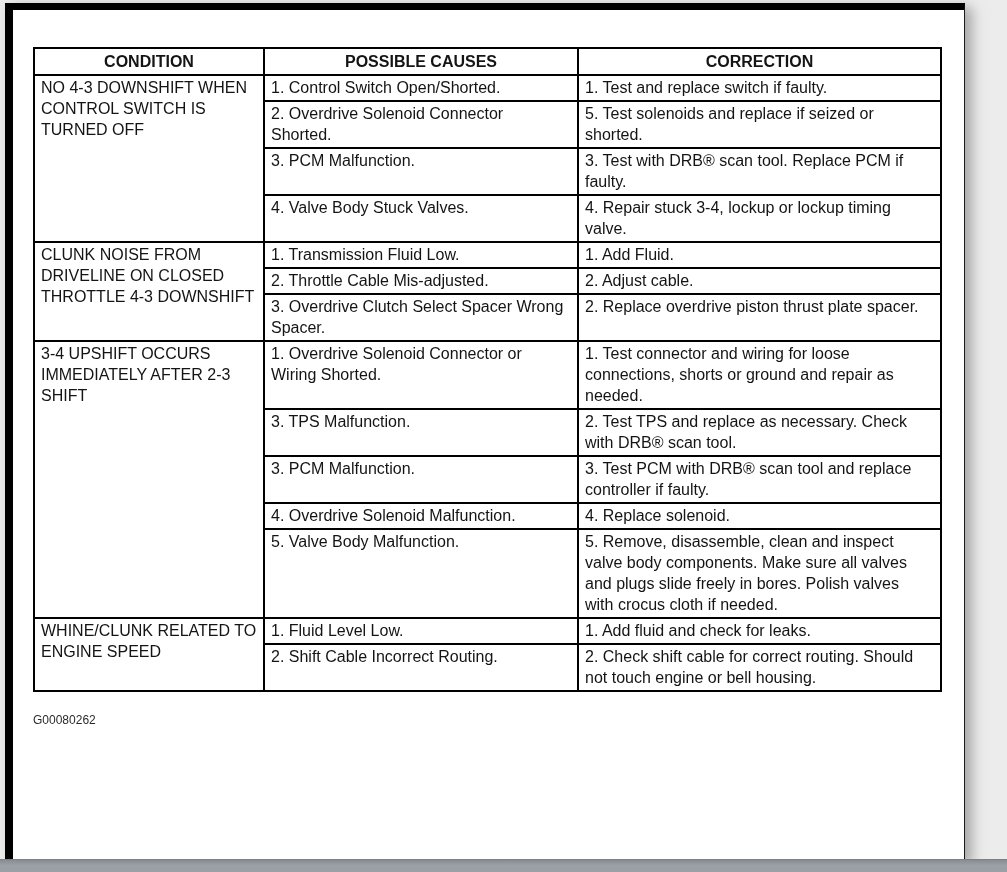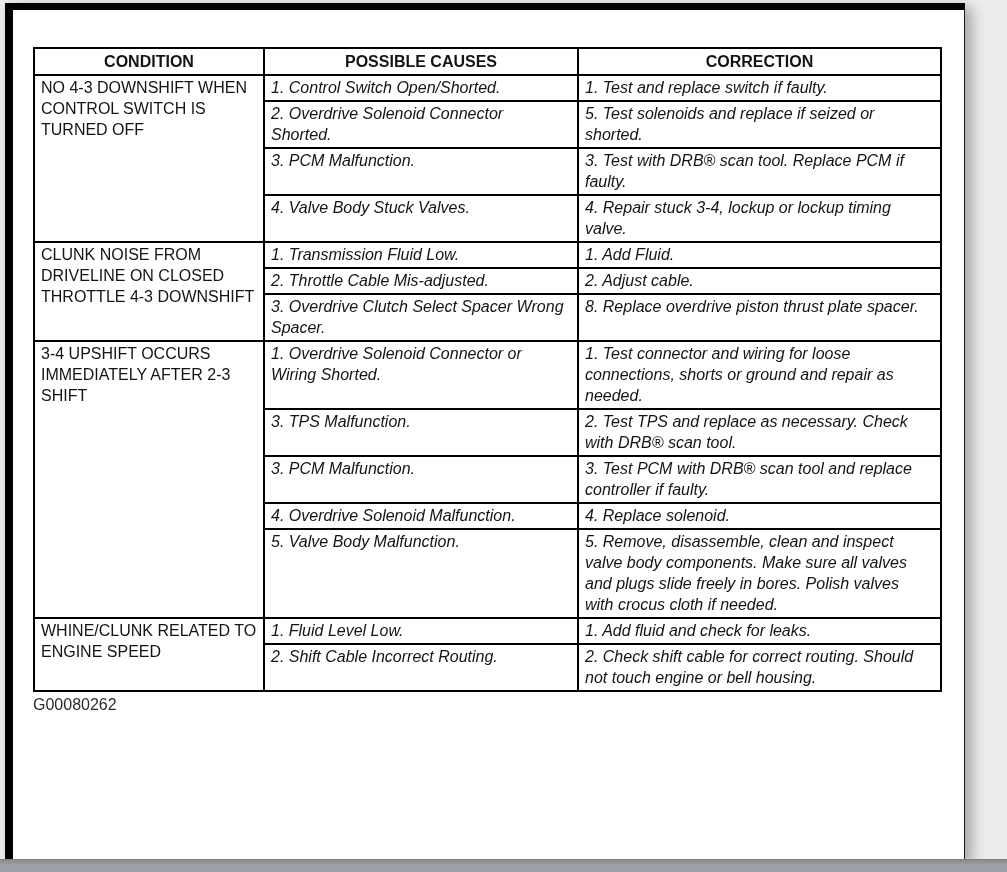--- a/index.html
+++ b/index.html
@@ -69,25 +69,24 @@
     text-align: center;
     font-weight: bold;
     font-size: 16px;
     padding: 2px 4px;
   }
   table.diag td.cond {
     padding-right: 6px;
   }
   table.diag td.cause, table.diag td.correction {
     padding-right: 10px;
-    font-style: italic;
   }
   .figure-id {
-    margin-top: 4px;
-    font-size: 16px;
+    margin-top: 21px;
+    font-size: 12px;
     color: #2b2b2b;
   }
   .credit {
     position: absolute;
     left: 0;
     bottom: 2px;
     width: 100%;
     text-align: center;
     font-size: 15px;
     color: #3d3d3d;
@@ -147,21 +146,21 @@
               <td class="cond" rowspan="3">CLUNK NOISE FROM DRIVELINE ON CLOSED THROTTLE 4-3 DOWNSHIFT</td>
               <td class="cause">1. Transmission Fluid Low.</td>
               <td class="correction">1. Add Fluid.</td>
             </tr>
             <tr>
               <td class="cause">2. Throttle Cable Mis-adjusted.</td>
               <td class="correction">2. Adjust cable.</td>
             </tr>
             <tr>
               <td class="cause">3. Overdrive Clutch Select Spacer Wrong Spacer.</td>
-              <td class="correction">8. Replace overdrive piston thrust plate spacer.</td>
+              <td class="correction">2. Replace overdrive piston thrust plate spacer.</td>
             </tr>
             <tr>
               <td class="cond" rowspan="5">3-4 UPSHIFT OCCURS IMMEDIATELY AFTER 2-3 SHIFT</td>
               <td class="cause">1. Overdrive Solenoid Connector or Wiring Shorted.</td>
               <td class="correction">1. Test connector and wiring for loose connections, shorts or ground and repair as needed.</td>
             </tr>
             <tr>
               <td class="cause">3. TPS Malfunction.</td>
               <td class="correction">2. Test TPS and replace as necessary. Check with DRB® scan tool.</td>
             </tr>

